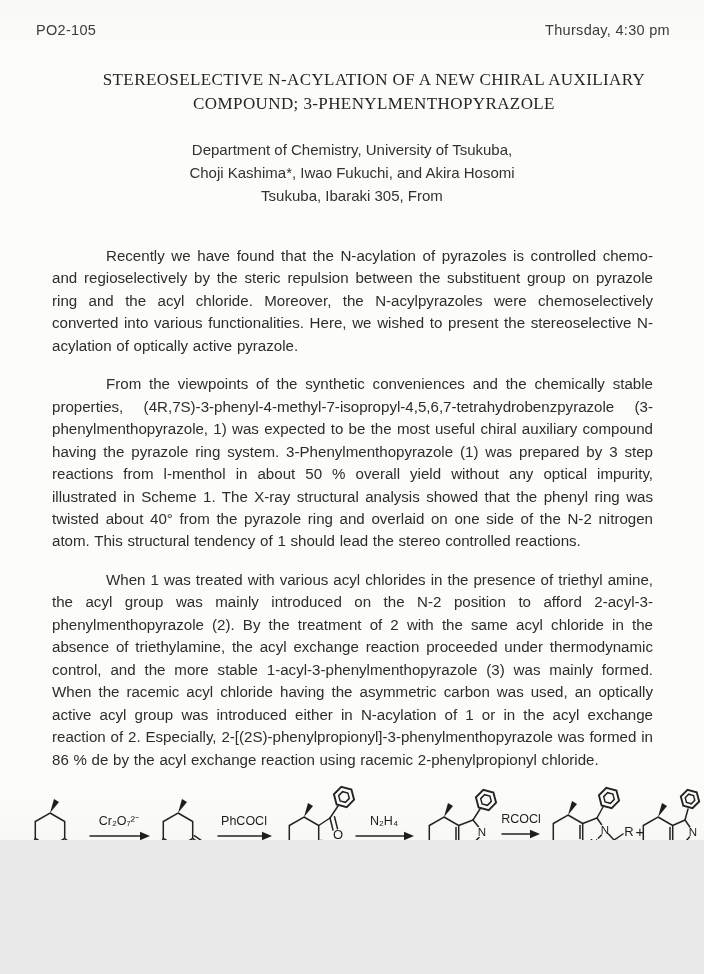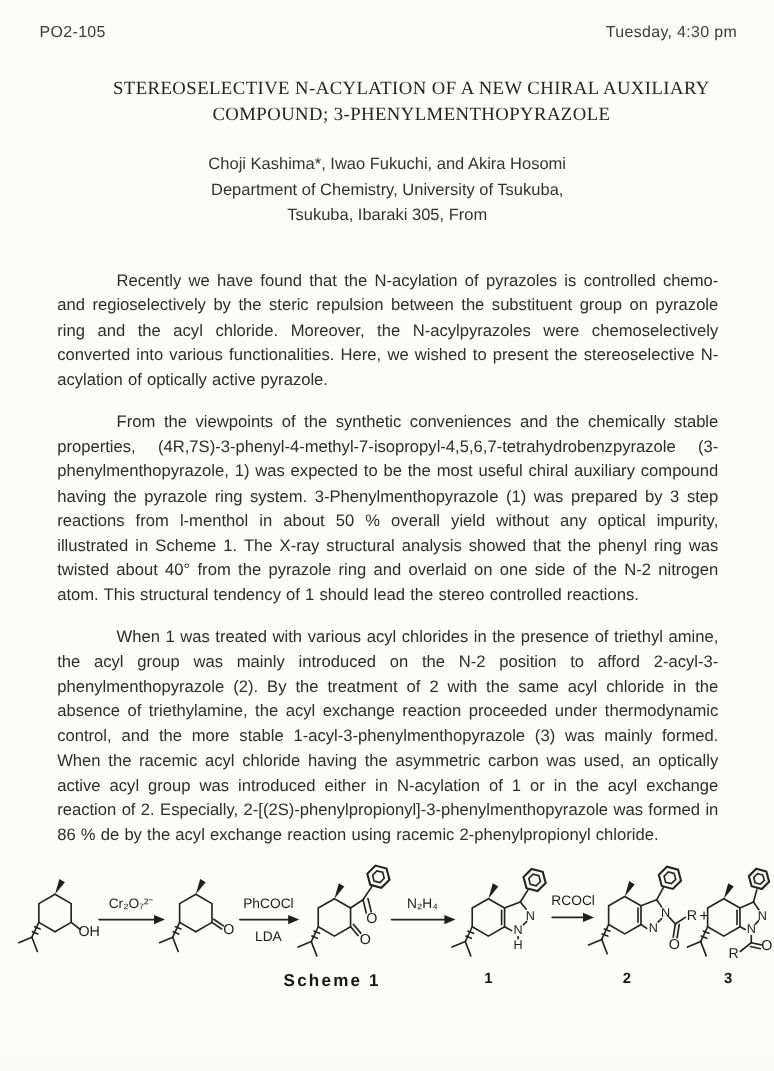--- a/index.html
+++ b/index.html
@@ -1,18 +1,18 @@
 <!DOCTYPE html>
 <html><head>
 <meta charset="utf-8">
 <style>
   html,body{margin:0;padding:0;background:#e8e8e8;}
   .page{
     position:relative;
-    width:704px;height:974px;
+    width:704px;height:840px;
     margin:0 auto;
     background:#fbfbf9;
     background-image:linear-gradient(180deg,#f9f9f7 0%,#fcfcfa 6%,#fcfcfa 94%,#f8f8f6 100%);
     color:#2a2a2a;
     font-family:"Liberation Sans", sans-serif;
     overflow:hidden;
   }
   .header{
     position:absolute;top:22px;left:36px;right:34px;
     display:flex;justify-content:space-between;
@@ -51,31 +51,31 @@
   .captext{fill:#161616;font-family:"Liberation Sans",sans-serif;font-size:15.5px;font-weight:bold;letter-spacing:2px;text-anchor:middle;}
   .nbg{fill:#fbfbf9;stroke:none;}
 </style>
 </head>
 <body>
 
 <div class="page">
 
   <div class="header">
     <span>PO2-105</span>
-    <span>Tuesday, 4:30 pm</span>
+    <span>Thursday, 4:30 pm</span>
   </div>
 
   <div class="title">
     <div>STEREOSELECTIVE N-ACYLATION OF A NEW CHIRAL AUXILIARY</div>
     <div>COMPOUND; 3-PHENYLMENTHOPYRAZOLE</div>
   </div>
 
   <div class="authors">
+    <div>Department of Chemistry, University of Tsukuba,</div>
     <div>Choji Kashima*, Iwao Fukuchi, and Akira Hosomi</div>
-    <div>Department of Chemistry, University of Tsukuba,</div>
     <div>Tsukuba, Ibaraki 305, From</div>
   </div>
 
   <div class="body-text">
     <p>Recently we have found that the N-acylation of pyrazoles is controlled chemo- and regioselectively by the steric repulsion between the substituent group on pyrazole ring and the acyl chloride.  Moreover, the N-acylpyrazoles were chemoselectively converted into various functionalities.  Here, we wished to present the stereoselective N-acylation of optically active pyrazole.</p>
     <p>From the viewpoints of the synthetic conveniences and the chemically stable properties, (4R,7S)-3-phenyl-4-methyl-7-isopropyl-4,5,6,7-tetrahydrobenzpyrazole (3-phenylmenthopyrazole, 1) was expected to be the most useful chiral auxiliary compound having the pyrazole ring system.  3-Phenylmenthopyrazole (1) was prepared by 3 step reactions from l-menthol in about 50 % overall yield without any optical impurity, illustrated in Scheme 1.  The X-ray structural analysis showed that the phenyl ring was twisted about 40° from the pyrazole ring and overlaid on one side of the N-2 nitrogen atom.  This structural tendency of 1 should lead the stereo controlled reactions.</p>
     <p>When 1 was treated with various acyl chlorides in the presence of triethyl amine, the acyl group was mainly introduced on the N-2 position to afford 2-acyl-3-phenylmenthopyrazole (2).  By the treatment of 2 with the same acyl chloride in the absence of triethylamine, the acyl exchange reaction proceeded under thermodynamic control, and the more stable 1-acyl-3-phenylmenthopyrazole (3) was mainly formed.  When the racemic acyl chloride having the asymmetric carbon was used, an optically active acyl group was introduced either in N-acylation of 1 or in the acyl exchange reaction of 2.  Especially, 2-[(2S)-phenylpropionyl]-3-phenylmenthopyrazole was formed in 86 % de by the acyl exchange reaction using racemic 2-phenylpropionyl chloride.</p>
   </div>
 
   <div class="scheme">

